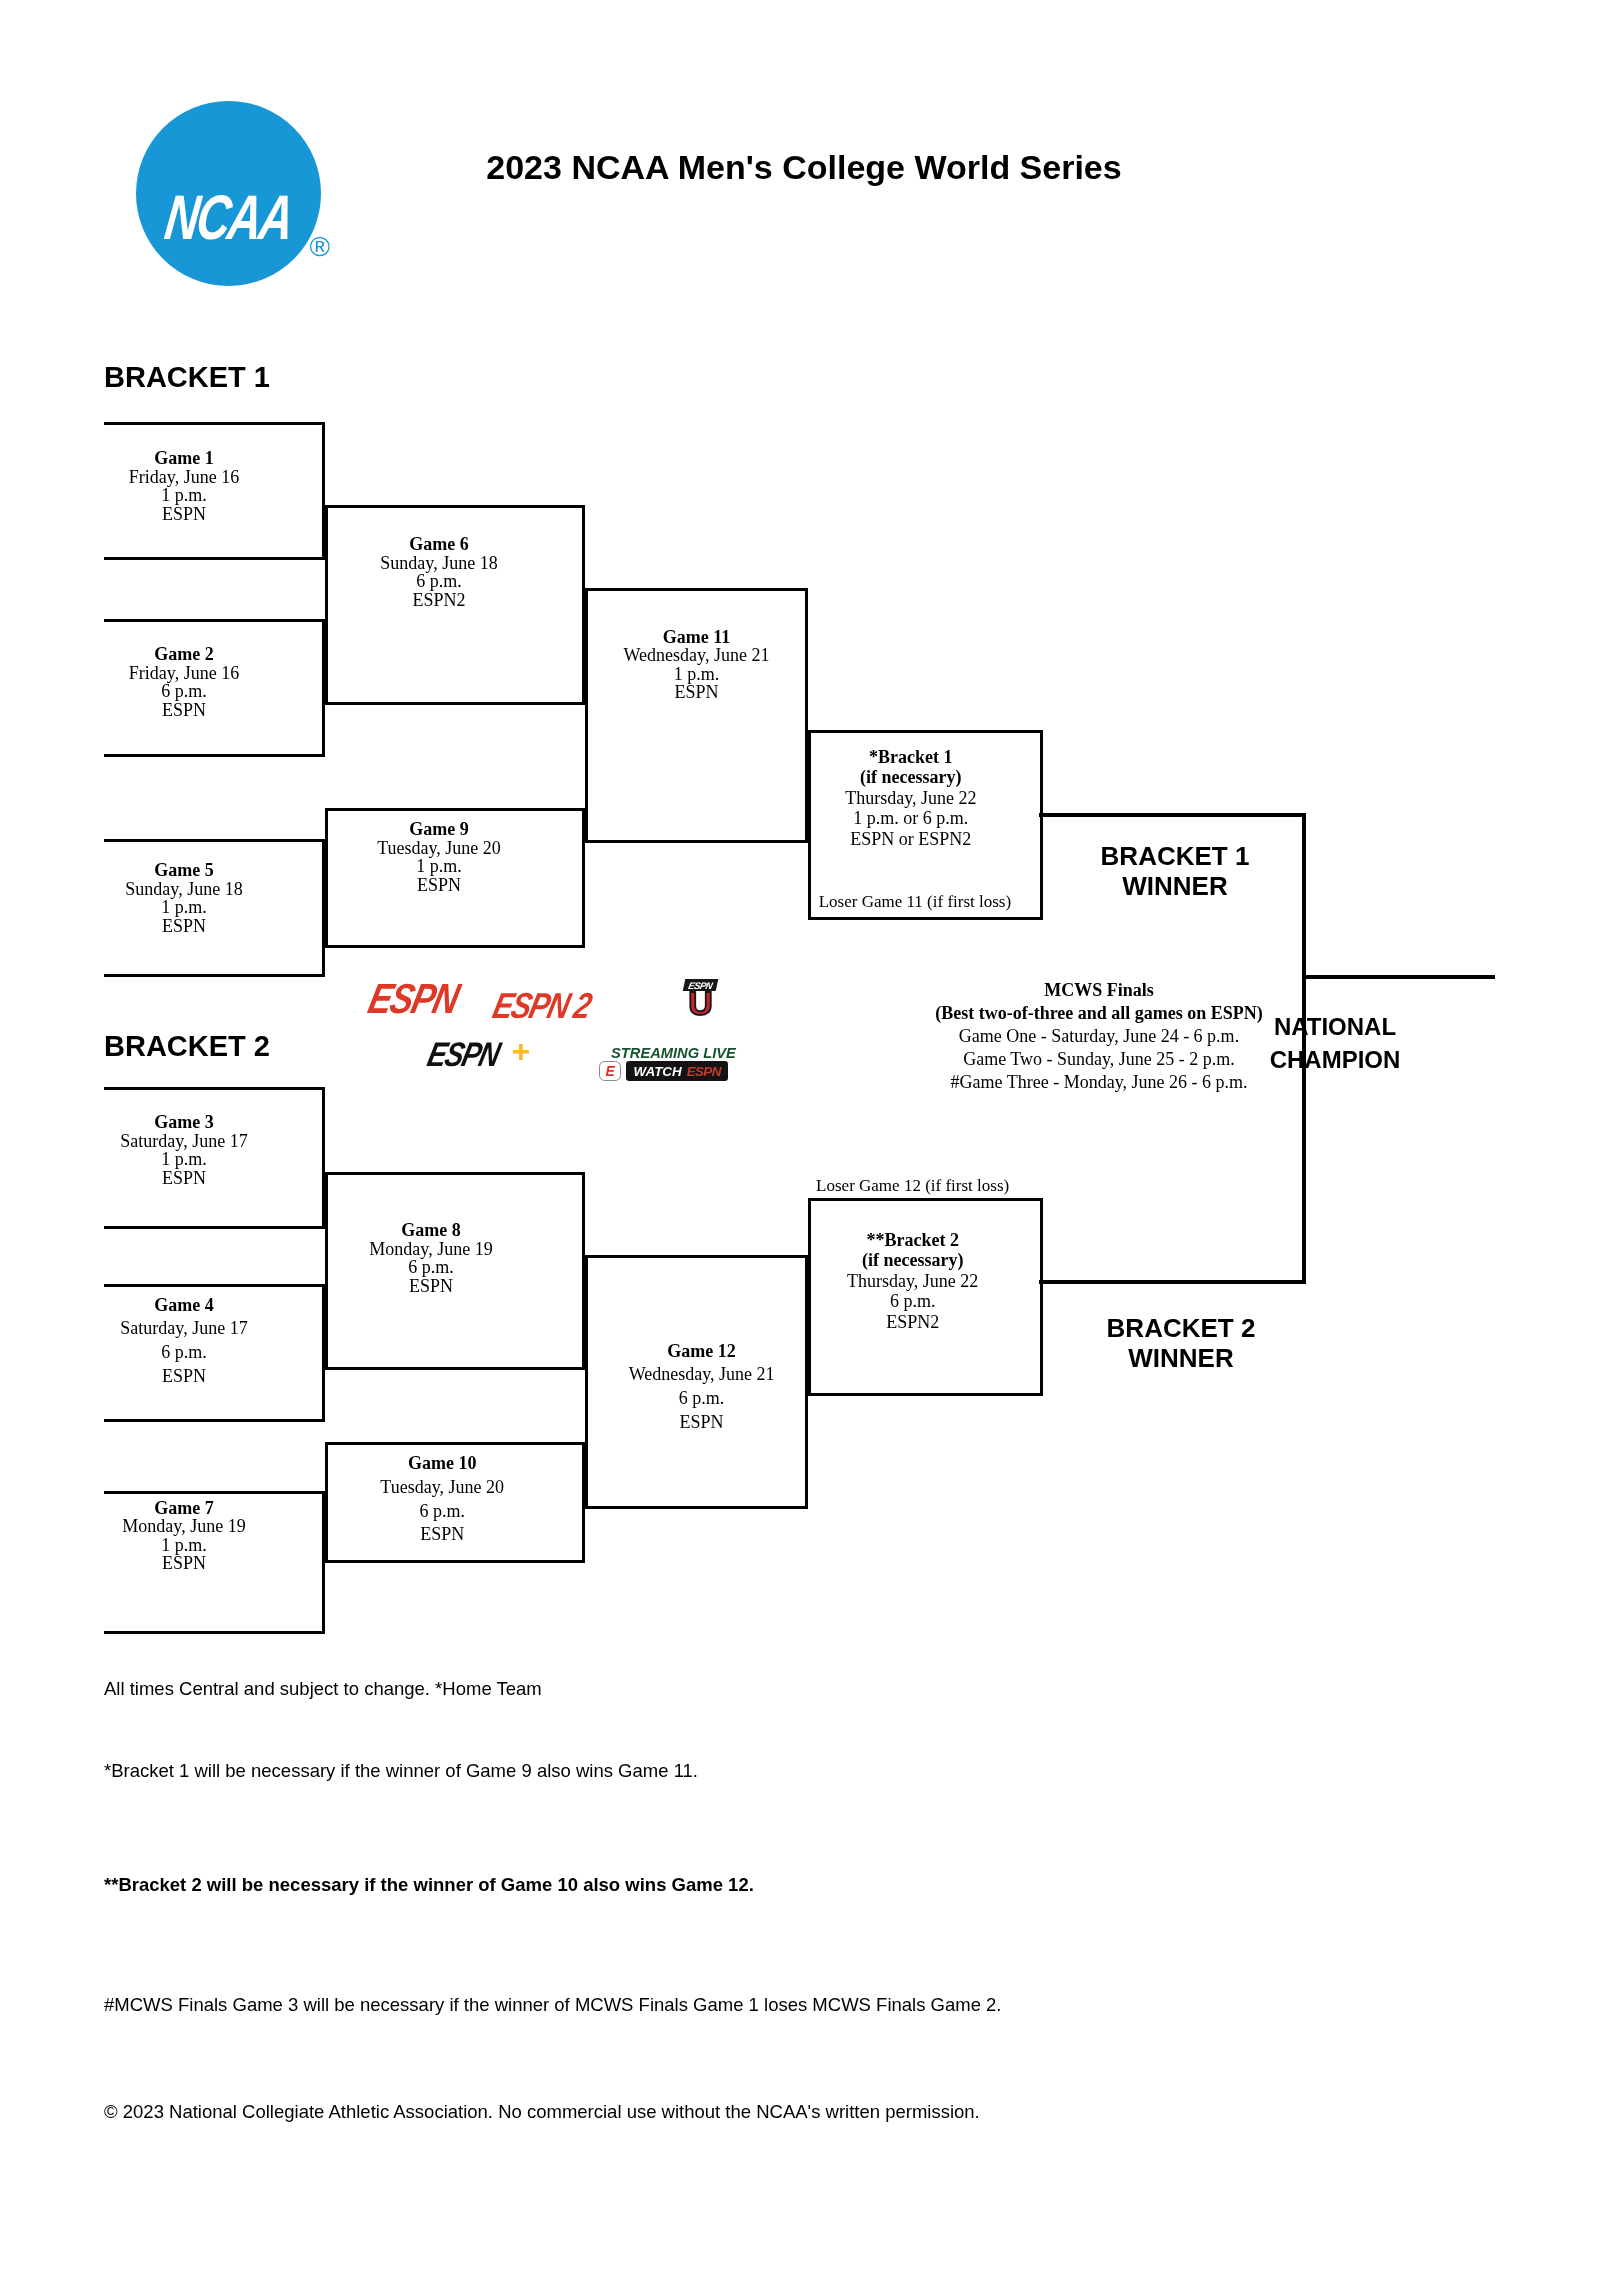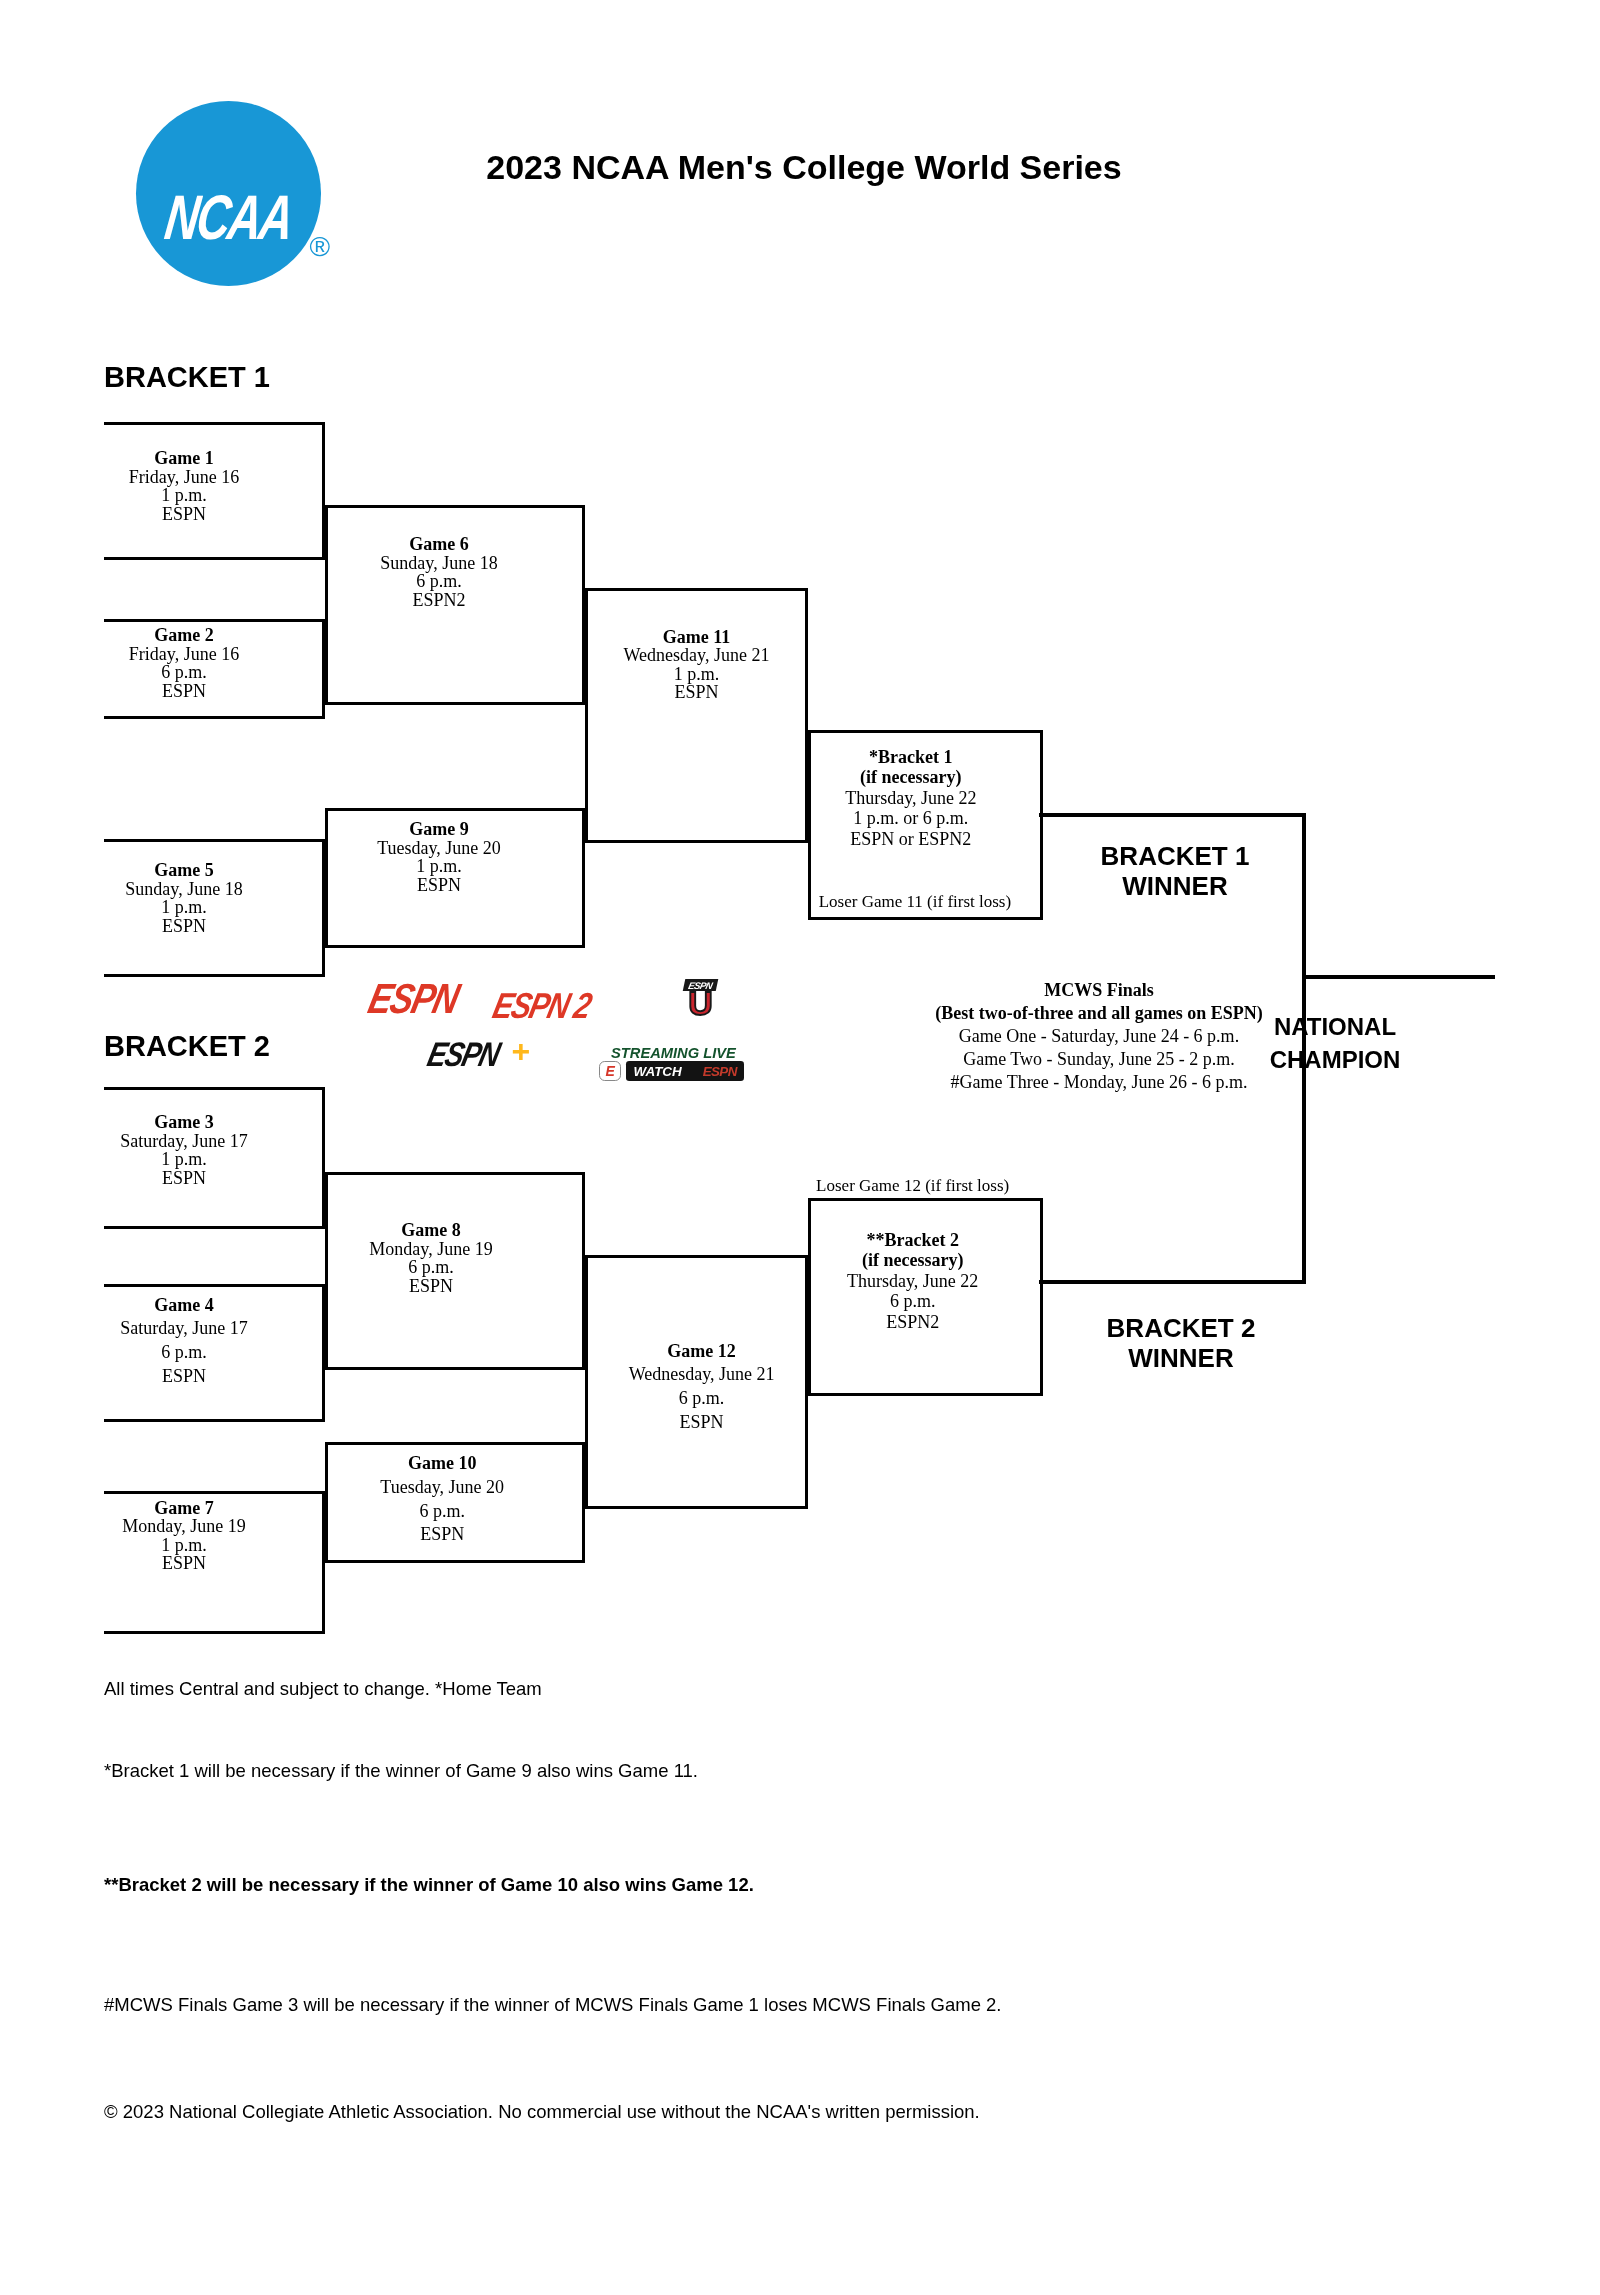--- a/index.html
+++ b/index.html
@@ -80,21 +80,21 @@
   .lg-espnplus .espnword{color:#111;font-size:34px;}
   .lg-espnplus .plus{font-family:"Liberation Sans",sans-serif;font-weight:900;font-size:32px;
       color:#FFB81C;margin-left:2.6px;vertical-align:3.8px;}
   .stream-live{position:absolute;left:611px;top:1045px;font-family:"Liberation Sans",sans-serif;
       font-weight:900;font-style:italic;font-size:14.7px;letter-spacing:0px;color:#14532d;white-space:nowrap;}
   .watch-row{position:absolute;left:599px;top:1061px;display:flex;align-items:center;gap:4.5px;}
   .e-icon{width:20.4px;height:18px;border:1.9px solid #888;border-radius:5.7px;background:#fff;
       color:#D6372A;font-family:"Liberation Sans",sans-serif;font-weight:900;font-style:italic;
       font-size:14px;display:flex;align-items:center;justify-content:center;}
   .watch-badge{background:#131313;border-radius:3.2px;height:20.4px;display:flex;align-items:center;
-      padding:0 7.7px;gap:21px;}
+      padding:0 7.7px;gap:5px;}
   .watch-badge .w{color:#fff;font-family:"Liberation Sans",sans-serif;font-weight:900;
       font-style:italic;font-size:13.4px;letter-spacing:0;}
   .watch-badge .we{color:#C43A2B;font-family:"Liberation Sans",sans-serif;font-weight:900;
       font-style:italic;font-size:13.4px;letter-spacing:-0.6px;}
 
   
   .note{position:absolute;left:104px;font-family:"Liberation Sans",sans-serif;font-size:18.5px;white-space:nowrap;}
 </style>
 </head>
 <body>
@@ -112,21 +112,21 @@
 
   <div class="box c1 n-g1" style="top:422px;height:138px;">
     <div class="bt">
       <div class="gname">Game 1</div>
       <div>Friday, June 16</div>
       <div>1 p.m.</div>
       <div>ESPN</div>
     </div>
   </div>
 
-  <div class="box c1 n-g2" style="top:619px;height:100px;">
+  <div class="box c1 n-g2" style="top:619px;height:138px;">
     <div class="bt">
       <div class="gname">Game 2</div>
       <div>Friday, June 16</div>
       <div>6 p.m.</div>
       <div>ESPN</div>
     </div>
   </div>
 
   <div class="box c1 n-g5" style="top:839px;height:138px;">
     <div class="bt">

